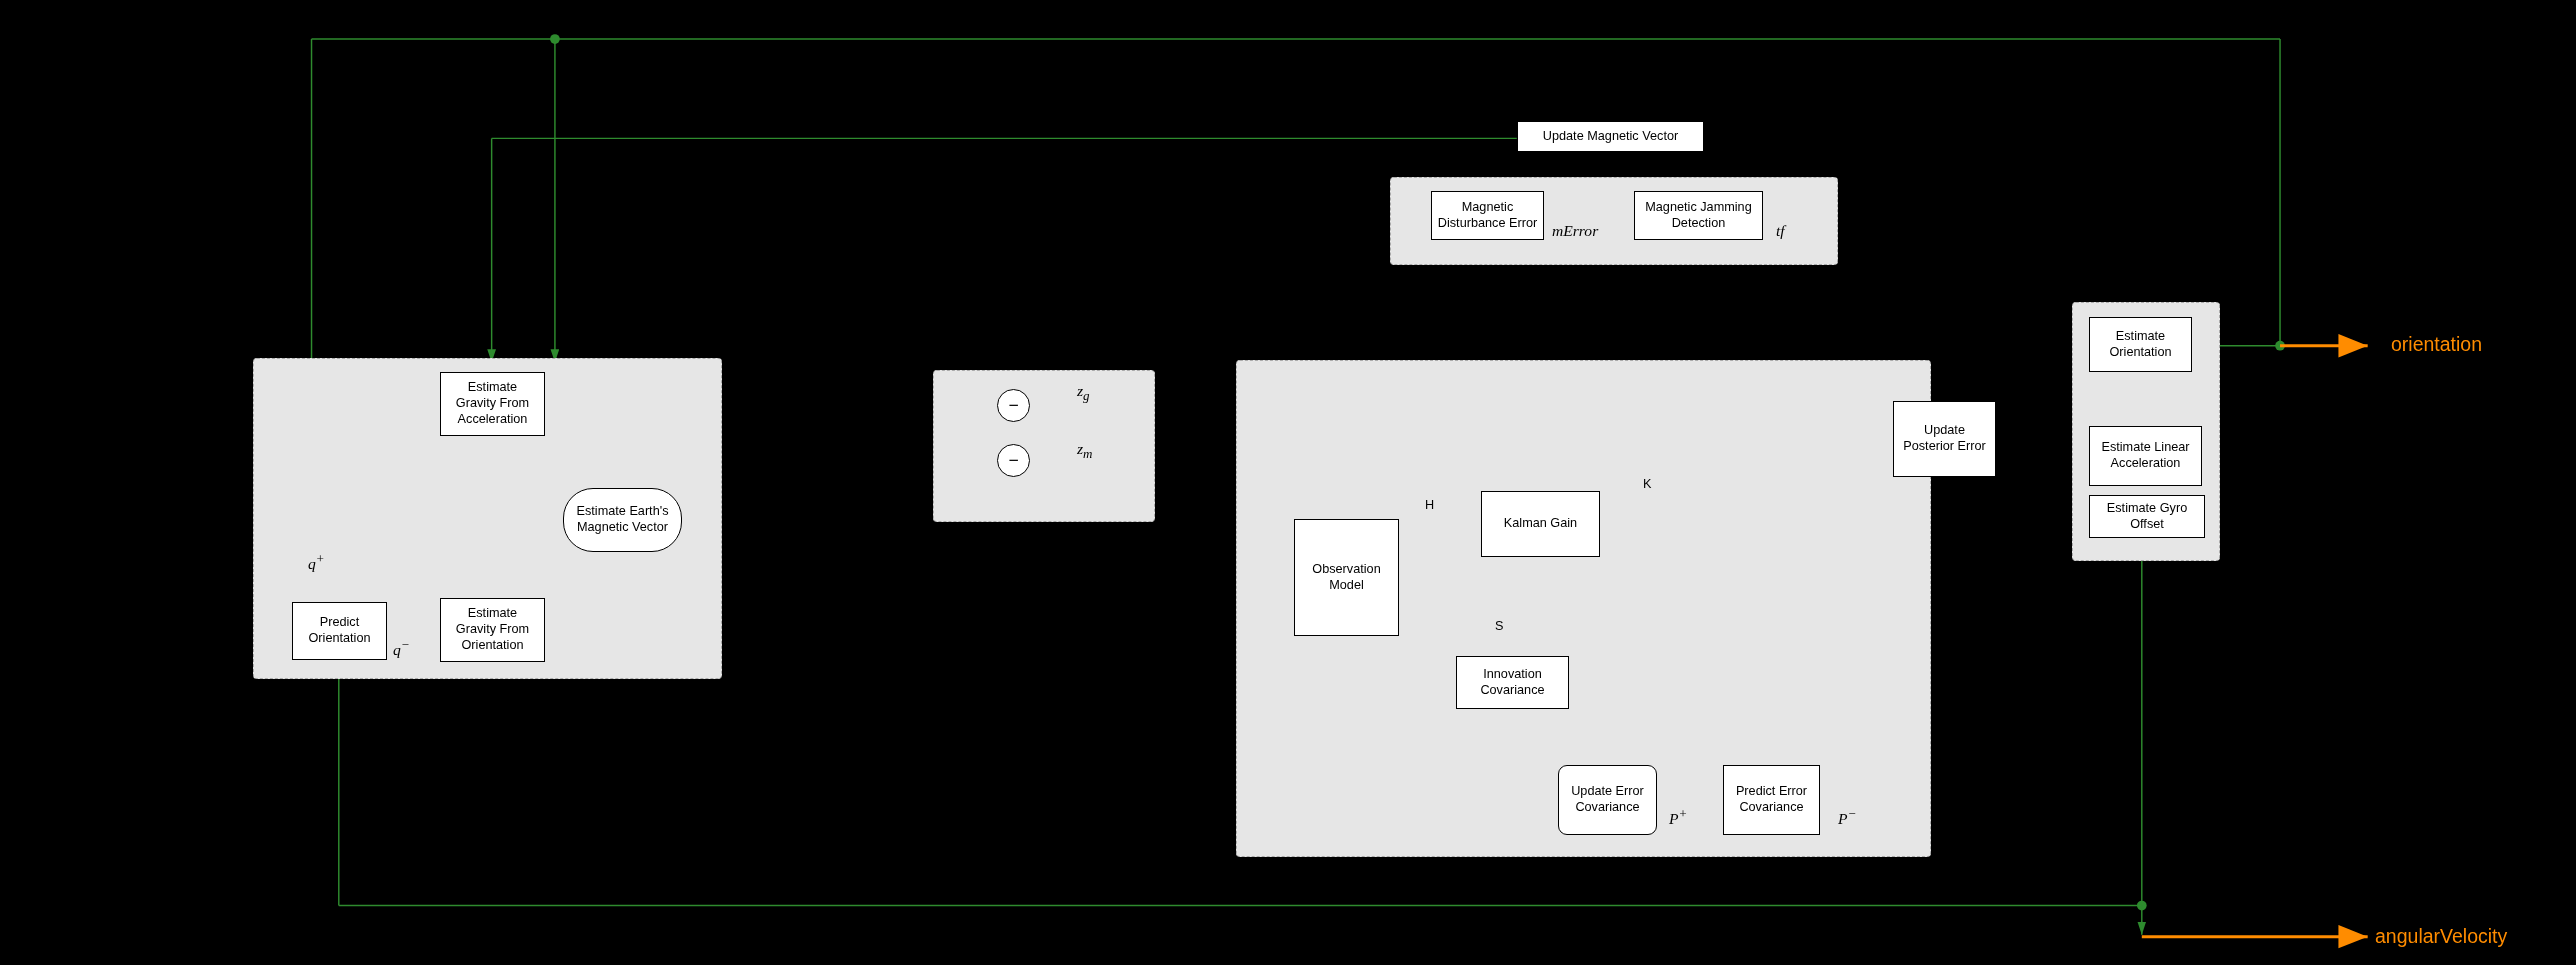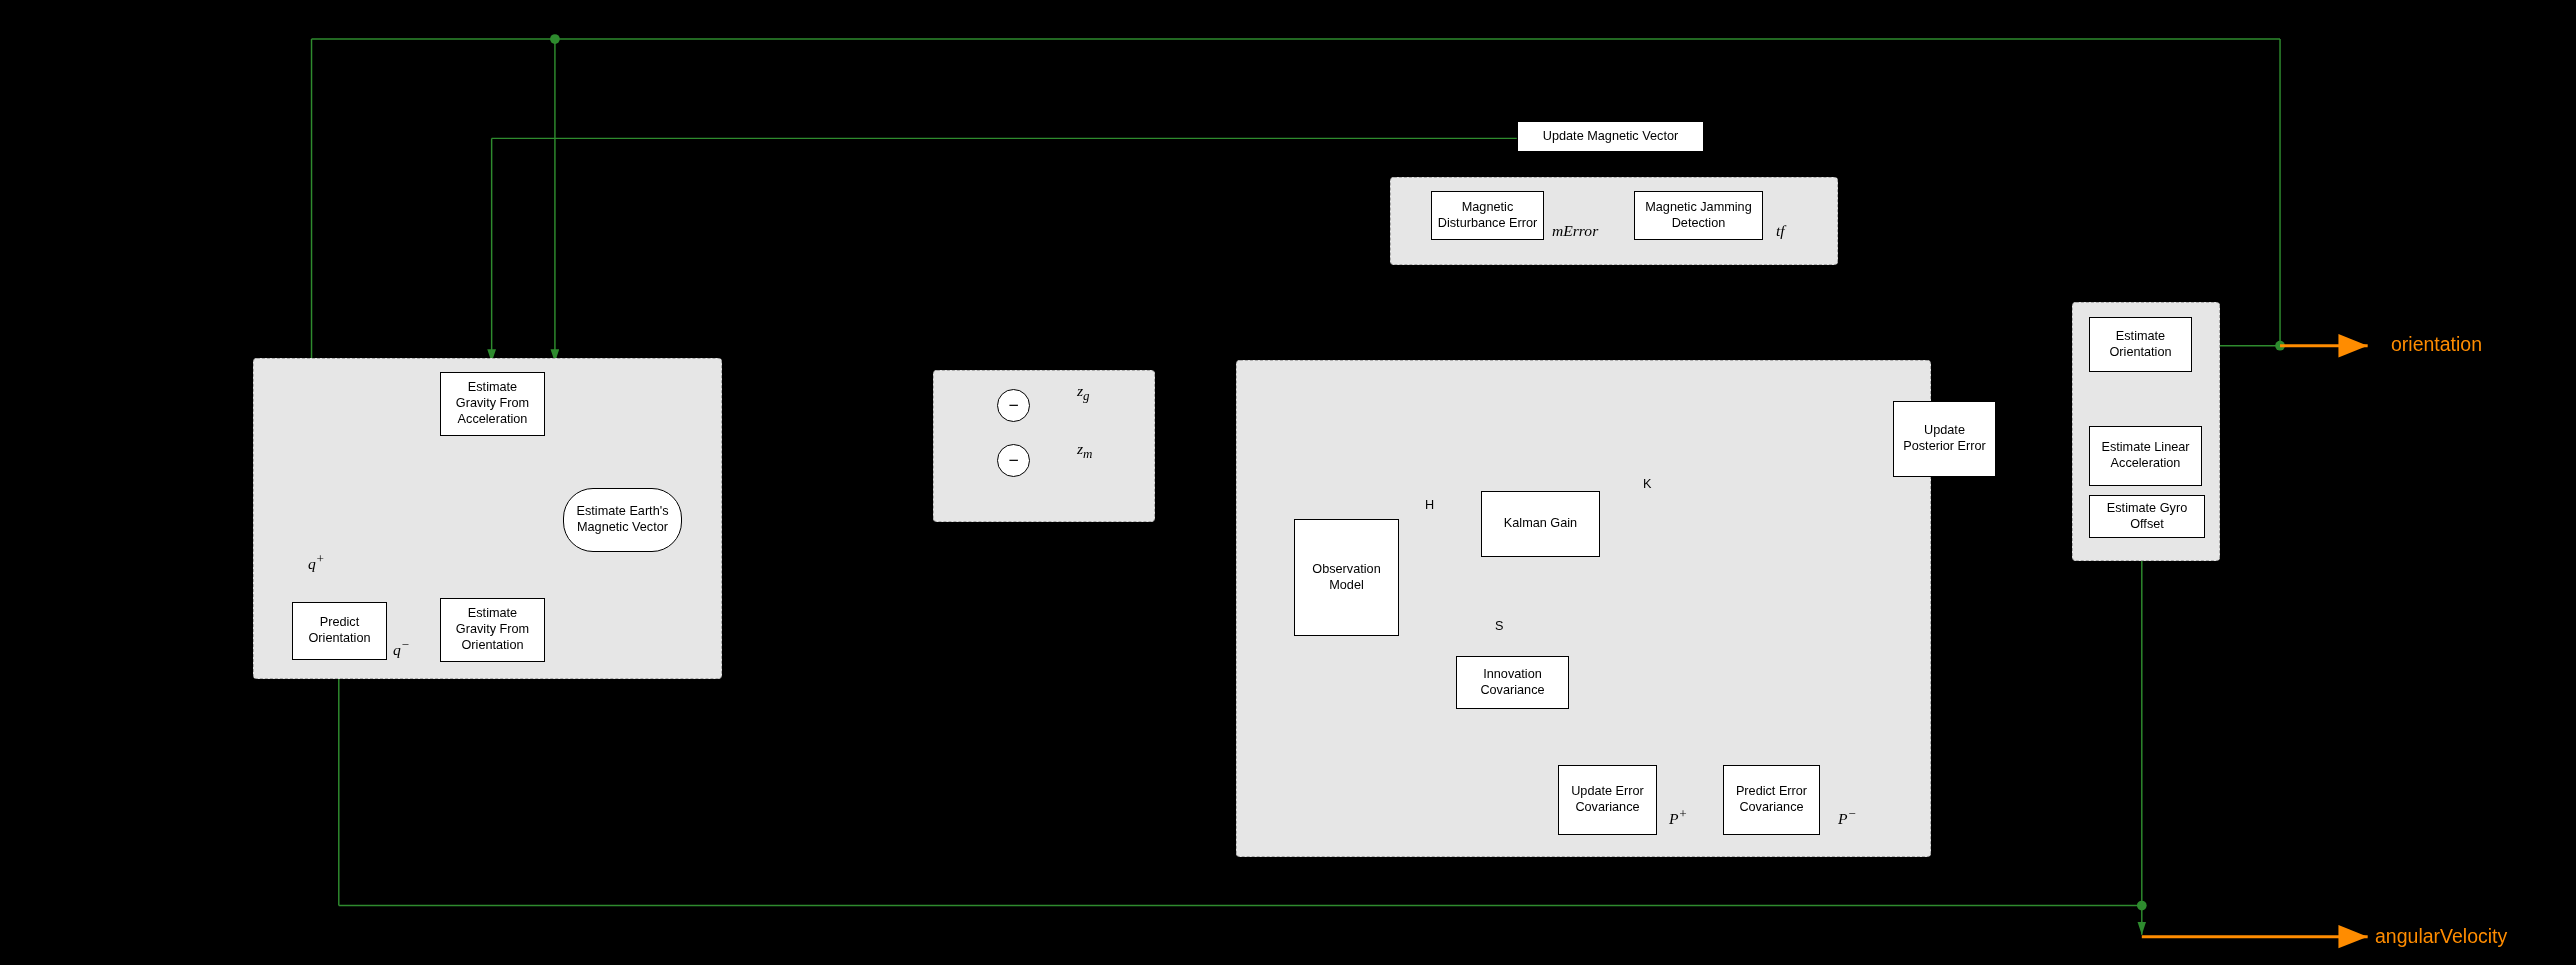--- a/index.html
+++ b/index.html
@@ -238,21 +238,21 @@
 <div class="block" style="left:1634px; top:191px; width:129px; height:49px;">Magnetic Jamming Detection</div>
 
 <div class="block" style="left:1517px; top:121px; width:187px; height:31px;">Update Magnetic Vector</div>
 
 <div class="block" style="left:1283px; top:519px; width:105px; height:117px;margin-left:11px;">Observation Model</div>
 
 <div class="block" style="left:1456px; top:491px; width:119px; height:66px;margin-left:25px;">Kalman Gain</div>
 
 <div class="block" style="left:1456px; top:656px; width:113px; height:53px;">Innovation Covariance</div>
 
-<div class="block" style="left:1558px; top:765px; width:99px; height:70px;">Update Error Covariance</div>
+<div class="block" style="left:1558px; top:765px; width:99px; height:70px;border-radius:9px;">Update Error Covariance</div>
 
 <div class="block" style="left:1723px; top:765px; width:97px; height:70px;">Predict Error Covariance</div>
 
 <div class="block" style="left:1893px; top:401px; width:103px; height:76px;">Update Posterior Error</div>
 
 <div class="block" style="left:2089px; top:317px; width:103px; height:55px;">Estimate Orientation</div>
 
 <div class="block" style="left:2089px; top:426px; width:113px; height:60px;">Estimate Linear Acceleration</div>
 
 <div class="block" style="left:2089px; top:495px; width:116px; height:43px;">Estimate Gyro Offset</div>

